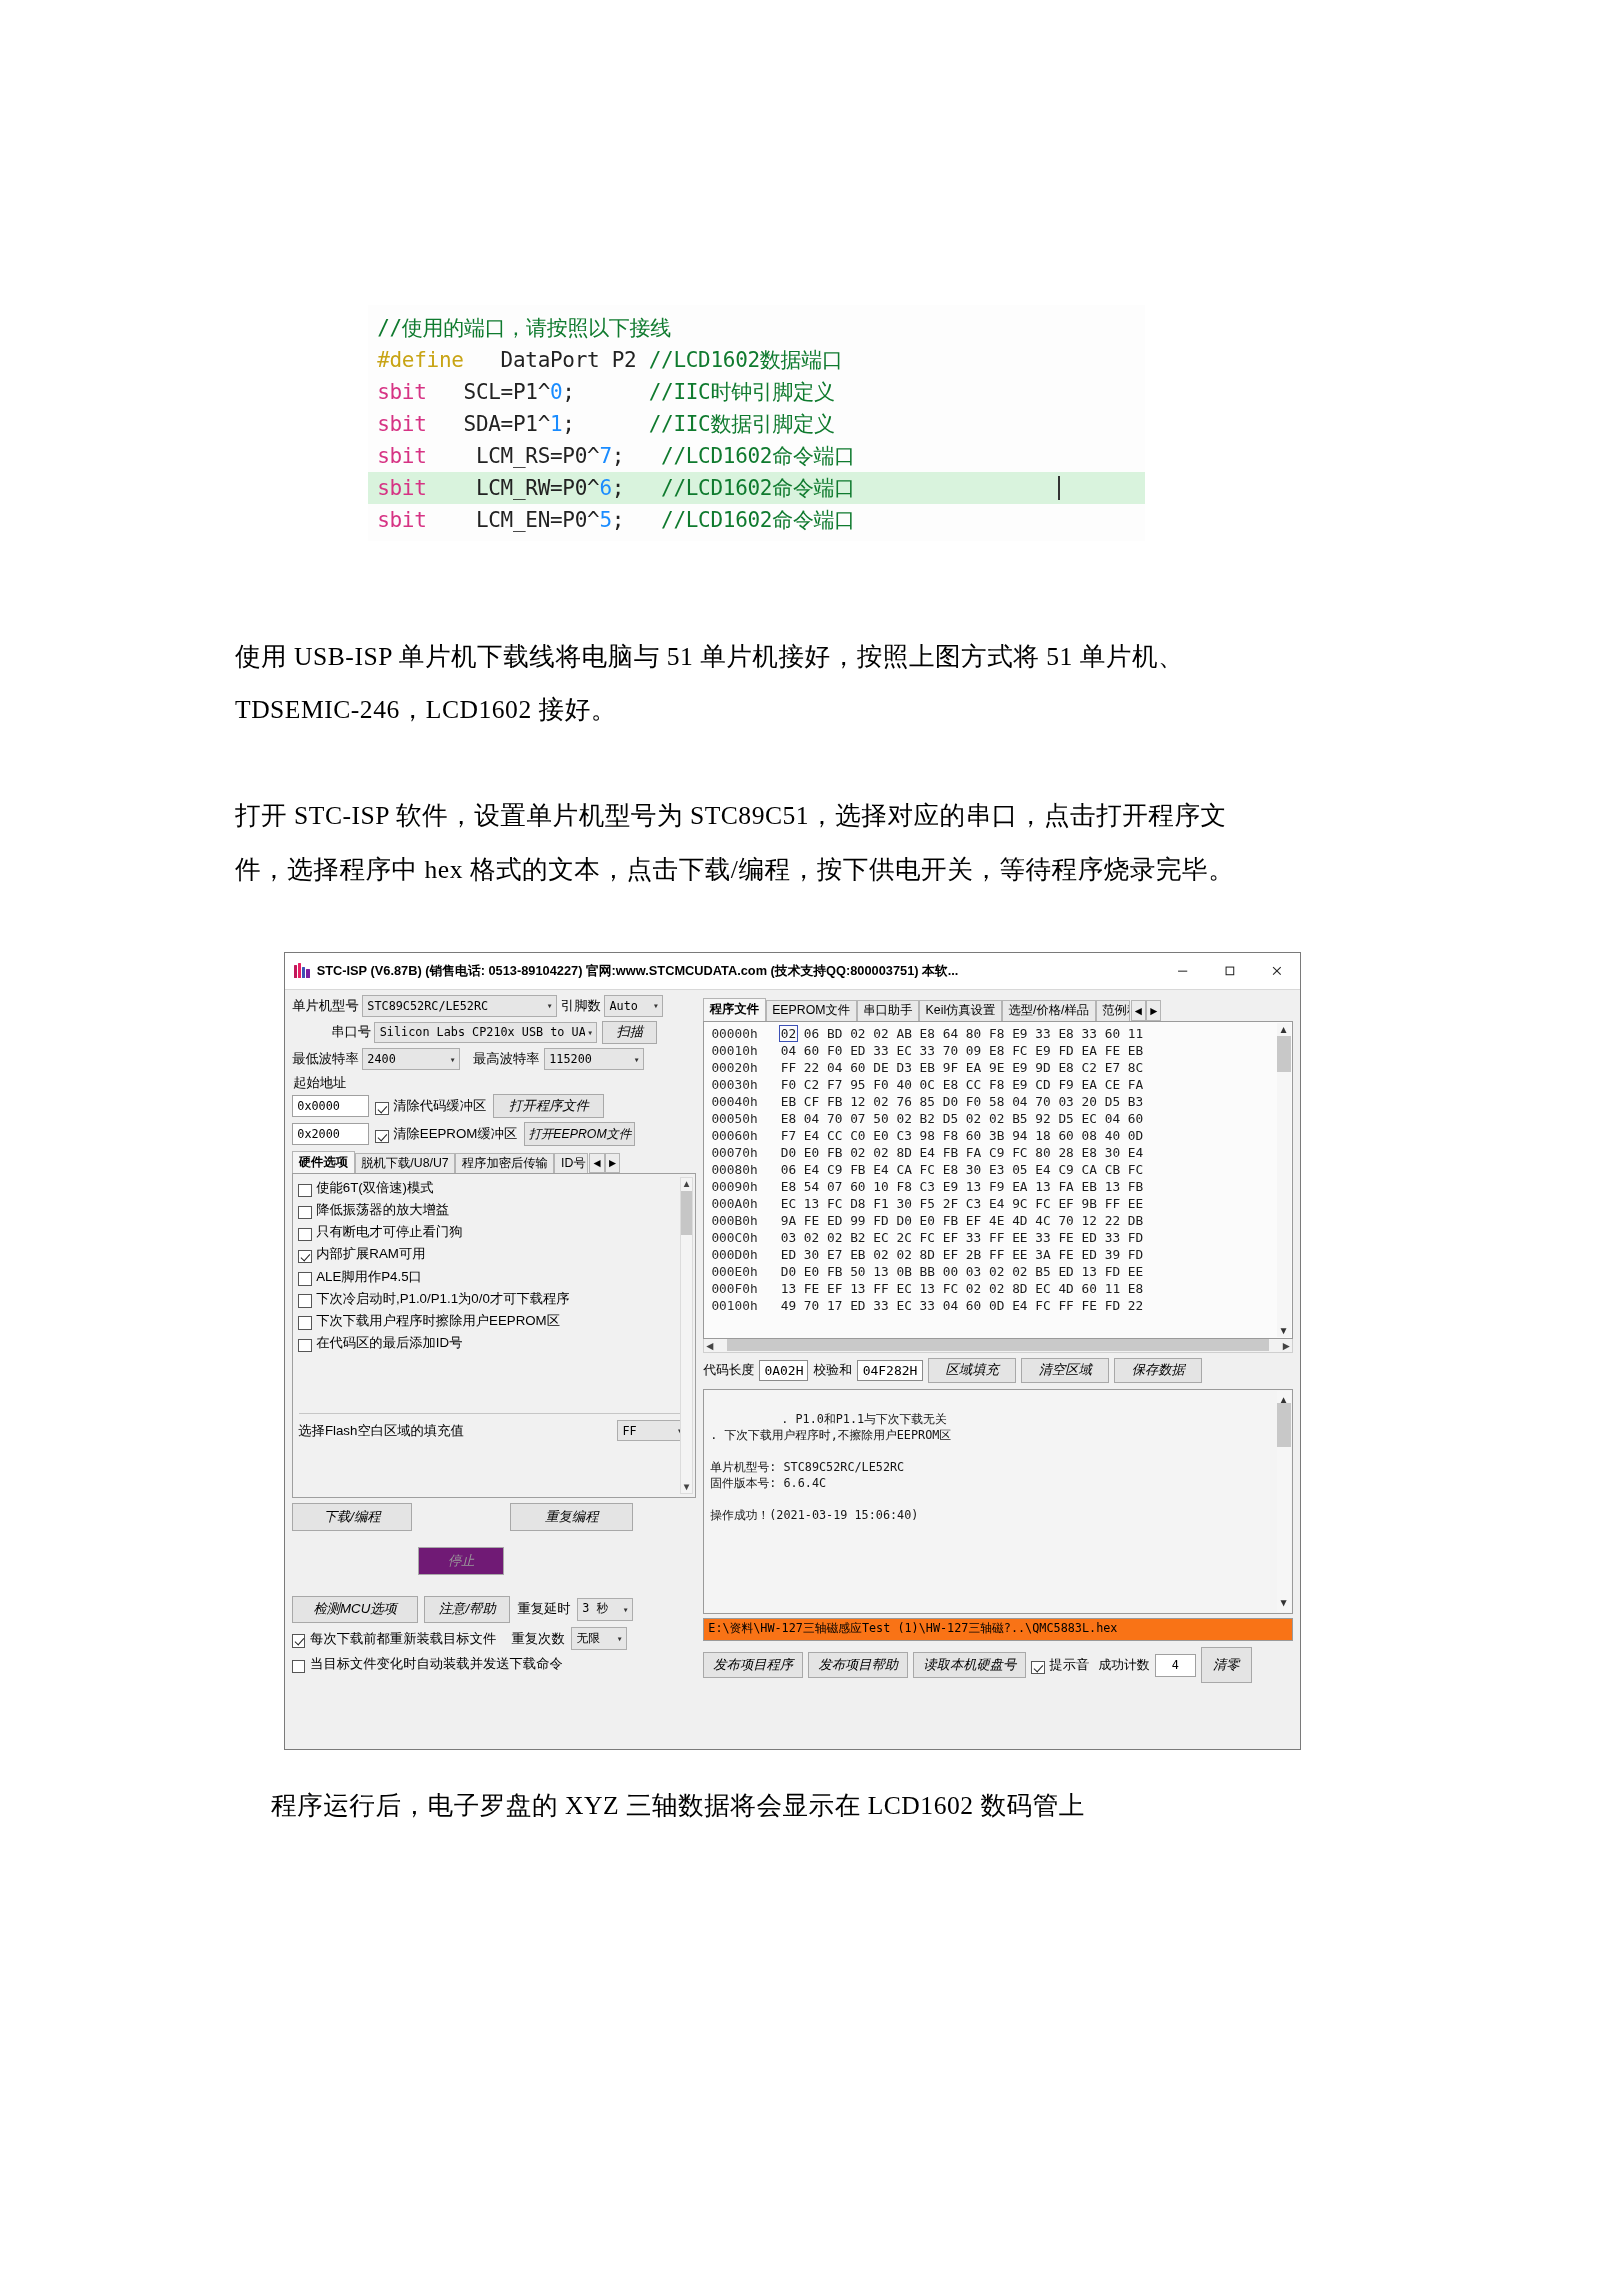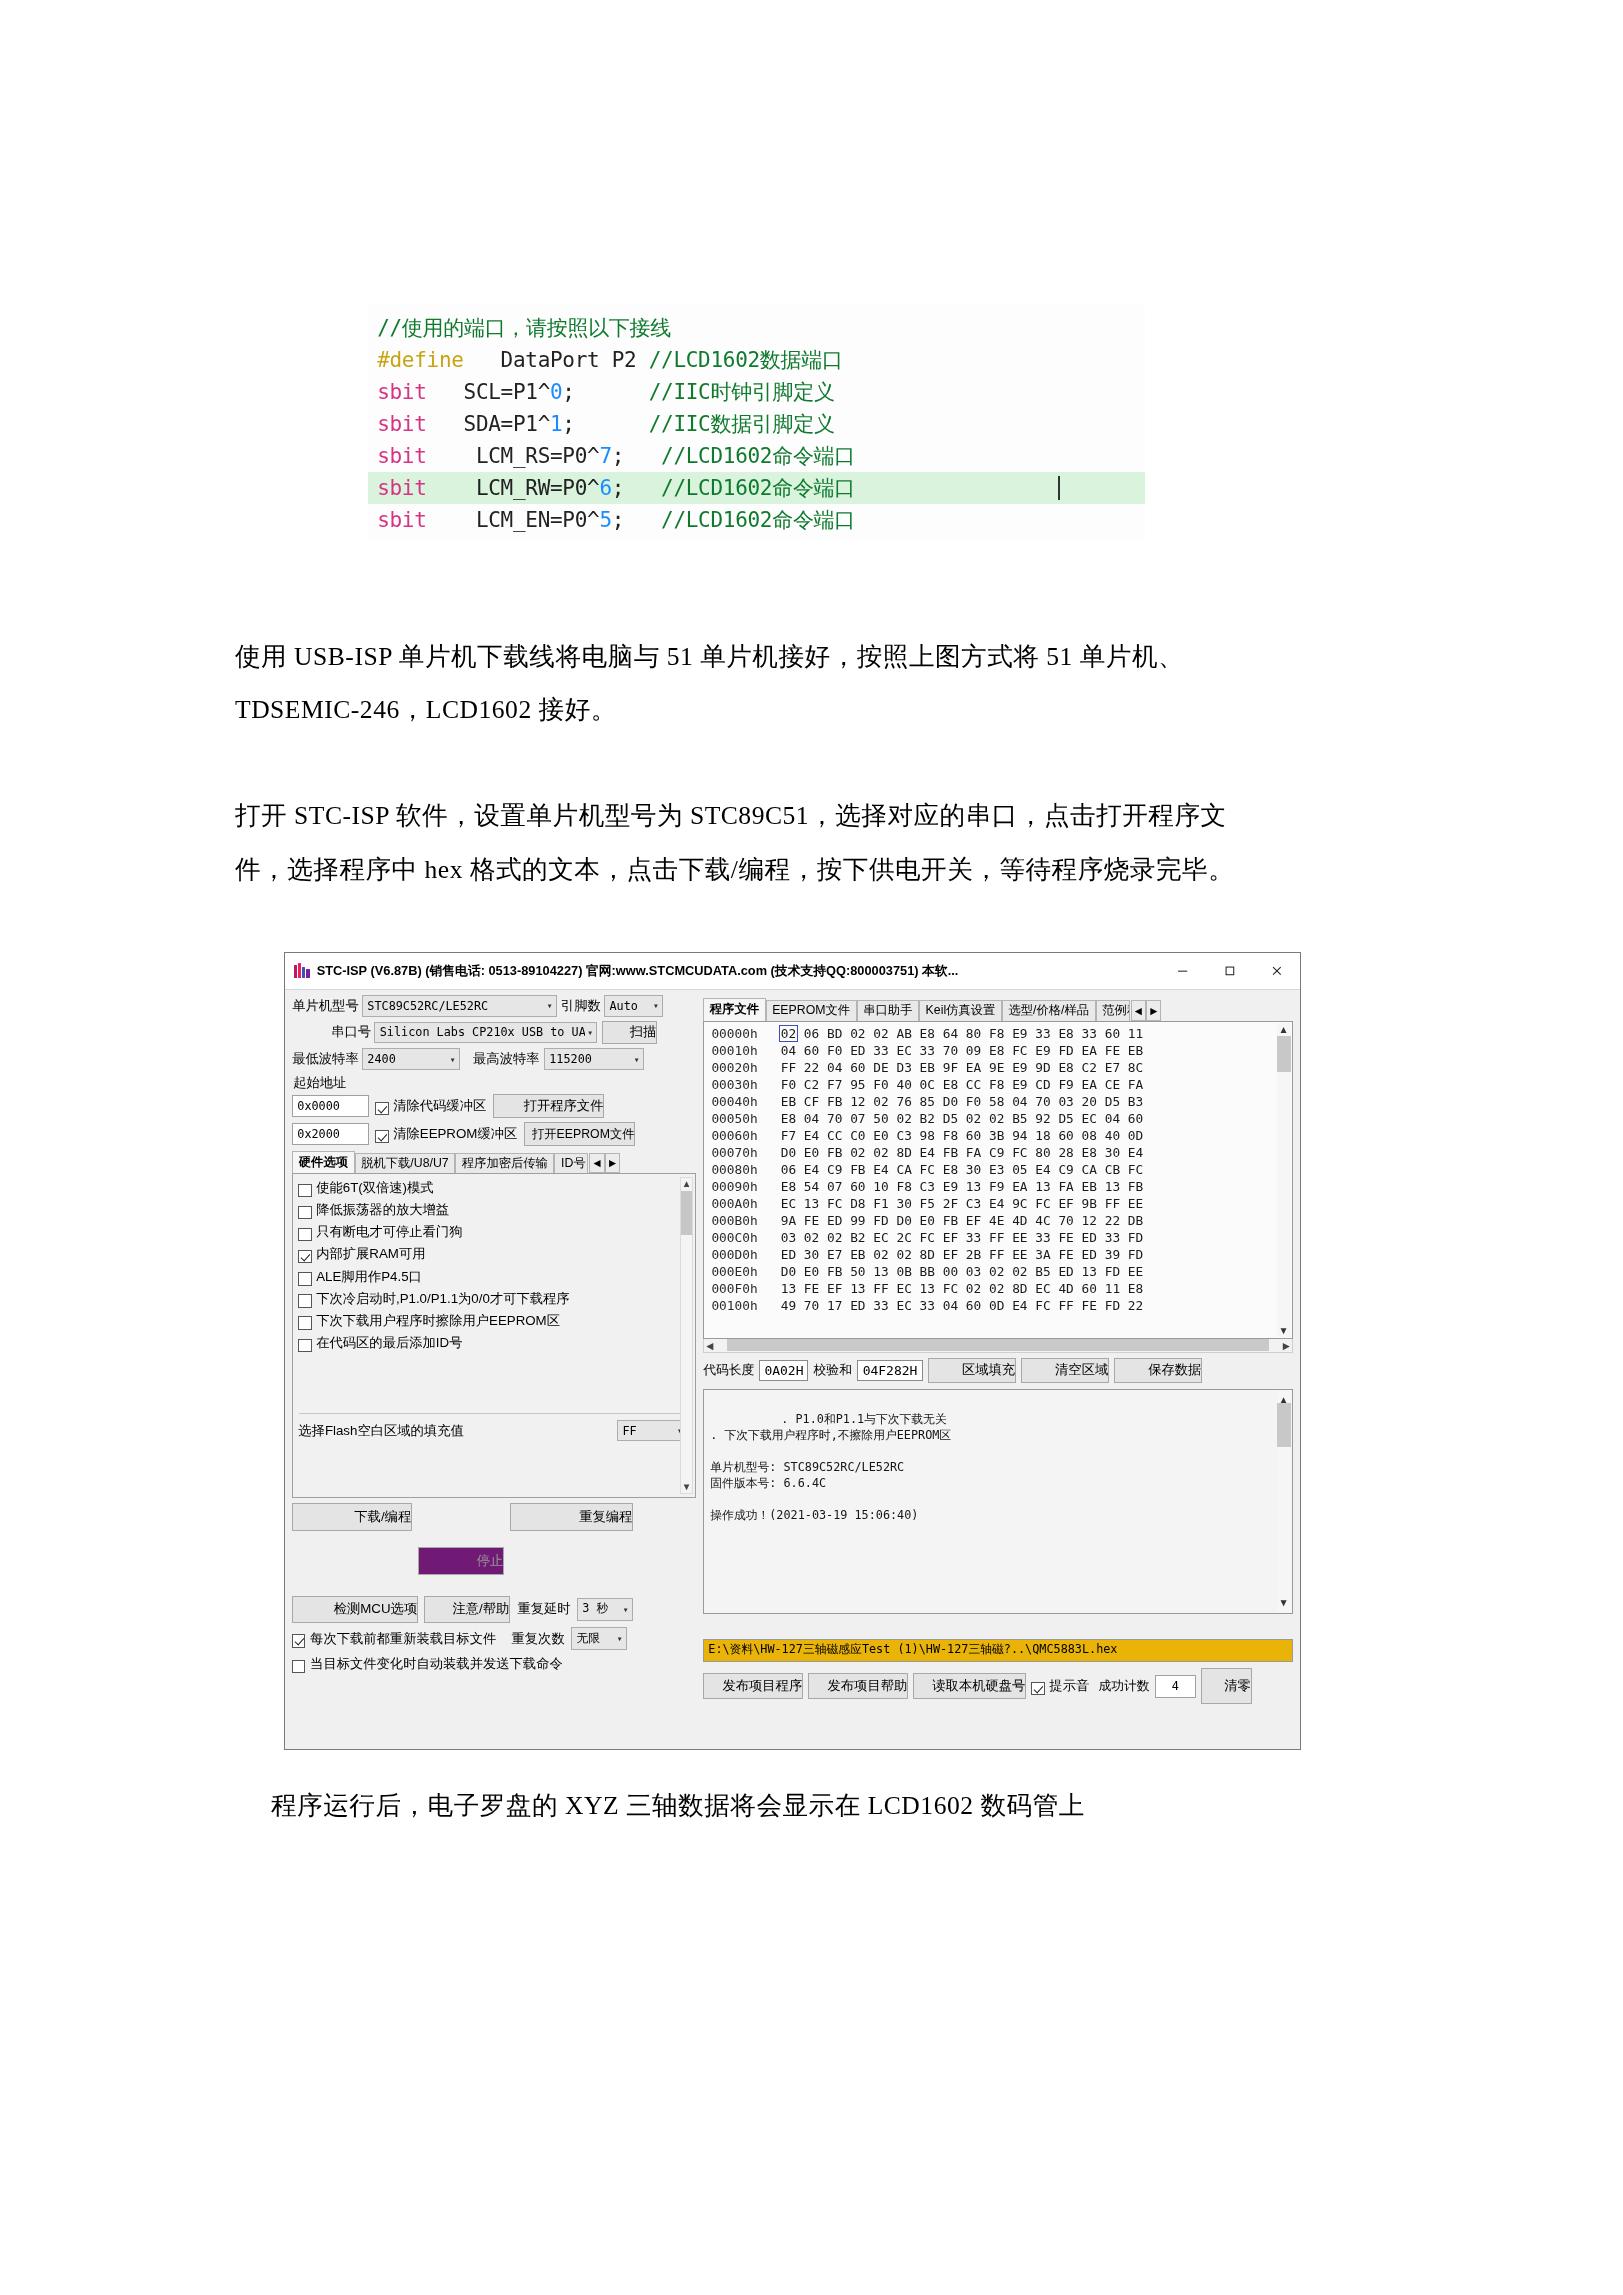--- a/index.html
+++ b/index.html
@@ -90,23 +90,24 @@
   }
   .combo .cv{overflow:hidden;text-overflow:clip;}
   .chev{font-size:9.7px;color:#333;margin-left:2px;flex:0 0 auto;}
   .txtbox{
     background:#ffffff;border:0.5px solid #a0a0a0;height:21.5px;
     display:flex;align-items:center;padding:0 4.1px;box-sizing:border-box;
     font-size:11.8px;font-family:"DejaVu Sans Mono","Liberation Mono",monospace;
   }
   .btn{
     background:#e4e4e4;border:0.5px solid #a8a8a8;
-    display:flex;align-items:center;justify-content:flex-end;
+    display:flex;align-items:center;justify-content:center;
     font-size:13.3px;font-family:"Liberation Sans",sans-serif;cursor:default;
     box-sizing:border-box;
+    font-style:italic;
   }
   .btn.disabled{color:#9a9a9a;background:#701a75;margin-top:44px;}
 
   .startaddr-lbl{font-size:13.3px;margin:2px 0 2px 1px;}
   .cbrow{display:flex;align-items:flex-end;margin-bottom:4.1px;}
   .cb{
     width:13.3px;height:13.3px;border:0.5px solid #555;background:#fff;
     flex:0 0 auto;margin-right:4.6px;position:relative;box-sizing:border-box;
   }
   .cb.on:after{
@@ -185,21 +186,21 @@
   .logbox{
     border:0.5px solid #9a9a9a;background:#f4f4f4;margin-top:6.1px;height:225px;
     position:relative;box-sizing:border-box;padding:5.1px 18.4px 4.1px 6.1px;overflow:hidden;
     font-family:"DejaVu Sans Mono","Liberation Mono",monospace;
     font-size:11.8px;line-height:16px;color:#151515;white-space:pre;
   }
   .log-vscroll{position:absolute;right:1px;top:1px;bottom:1px;width:14.3px;background:#f6f6f6;}
   .log-vthumb{position:absolute;left:0;right:0;top:12.3px;height:44px;background:#c8c8c8;}
 
   .pathbox{
-    border:0.5px solid #9a9a9a;background:#eab308;margin-top:25px;height:23.5px;
+    border:0.5px solid #9a9a9a;background:#f97316;margin-top:4px;height:23.5px;
     display:flex;align-items:center;padding:0 4.1px;box-sizing:border-box;
     font-family:"DejaVu Sans Mono","Liberation Mono",monospace;font-size:11.8px;
     white-space:nowrap;overflow:hidden;
   }
   .footrow{display:flex;align-items:center;gap:5.1px;margin-top:6.1px;}
 </style>
 </head>
 <body>
 
 <div class="page">

